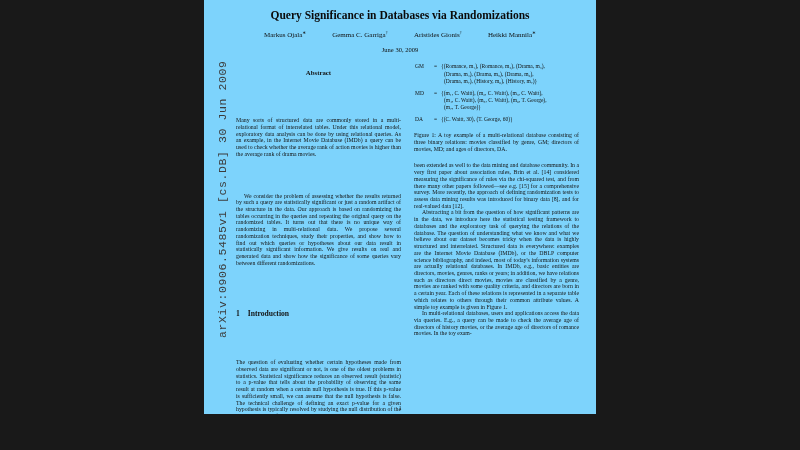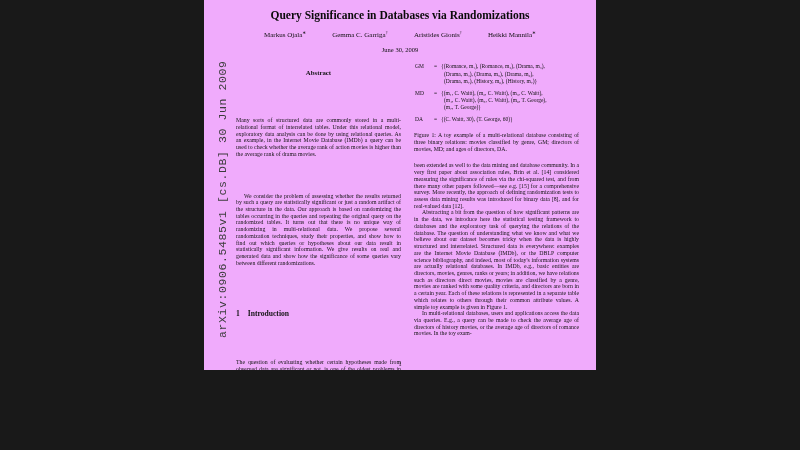--- a/index.html
+++ b/index.html
@@ -5,22 +5,22 @@
   * { margin: 0; padding: 0; box-sizing: border-box; }
   html, body { width: 800px; height: 450px; }
   body {
     background: #191919;
     font-family: "Liberation Serif", serif;
     overflow: hidden;
   }
   .stage { position: relative; width: 800px; height: 450px; }
   .page {
     position: absolute; left: 204px; top: 0;
-    width: 392px; height: 370px;
-    background: #f0abfc; color: #111;
+    width: 392px; height: 414px;
+    background: #7dd3fc; color: #111;
     overflow: hidden;
   }
   .arxiv-text {
     position: absolute; left: 12px; top: 338px;
     transform: rotate(-90deg); transform-origin: 0 0;
     white-space: nowrap;
     font-family: "Liberation Mono", monospace;
     font-size: 11.5px; letter-spacing: 0.6px;
     color: #3c3c3c;
   }

